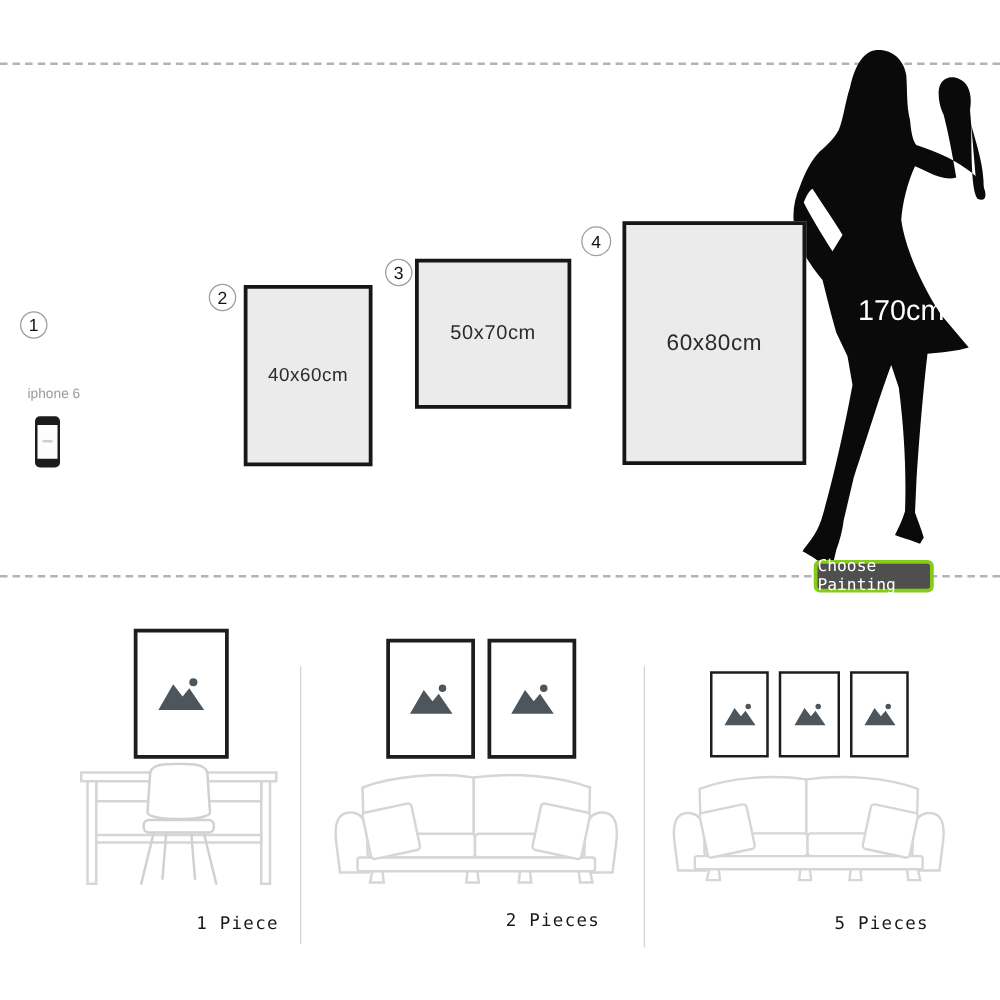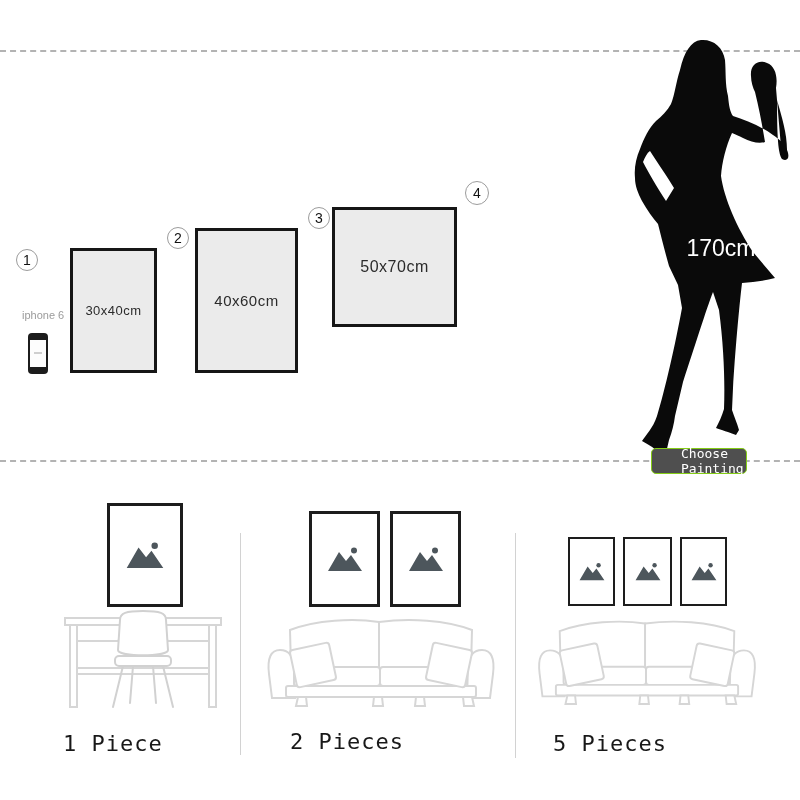--- a/index.html
+++ b/index.html
@@ -23,30 +23,30 @@
   .phone-body{position:absolute;width:20px;height:41px;background:#1c1c1c;border-radius:4px;z-index:2;}
   .phone-screen{position:absolute;left:2px;top:7px;width:16px;height:27px;background:#fdfdfd;}
   .phone-screen-line{position:absolute;left:4px;top:12px;width:8px;height:2px;background:#cfcfcf;}
 
   
   #woman-svg{position:absolute;left:629px;top:38px;z-index:2;}
   .height-text{fill:#ffffff;font-size:23px;font-family:"Liberation Sans",sans-serif;}
 
   
   .choose-btn{position:absolute;left:651px;top:448px;width:96px;height:26px;background:#4f4f4f;
-              border:1px solid #84cc16;border-radius:5px;color:#ffffff;font-size:13px;
+              border:3px solid #84cc16;border-radius:5px;color:#ffffff;font-size:13px;
               font-family:"DejaVu Sans Mono",monospace;display:flex;align-items:center;
-              justify-content:center;z-index:5;box-sizing:border-box;padding-left:29px;}
+              justify-content:center;z-index:5;box-sizing:border-box;}
 
   
   .scene-frame{position:absolute;background:#ffffff;border:3px solid #1d1d1d;z-index:3;
                display:flex;align-items:center;justify-content:center;box-sizing:border-box;}
   .scene-frame.thin{border-width:2px;}
   .divider{position:absolute;width:1px;background:#d2d2d2;z-index:1;}
-  .scene-label{position:absolute;text-align:left;color:#181818;font-size:22px;
+  .scene-label{position:absolute;text-align:right;color:#181818;font-size:14px;
                font-family:"DejaVu Sans Mono",monospace;letter-spacing:1px;z-index:2;}
   .furniture{position:absolute;z-index:1;}
 </style>
 </head>
 <body>
 
 <div id="canvas">
 
   <svg width="0" height="0" style="position:absolute" aria-hidden="true">
     <defs>
@@ -98,35 +98,35 @@
   </svg>
 
   <div class="phone-label" style="left:22px;top:309px">iphone 6</div>
   <div class="phone-body" style="left:28px;top:333px">
     <div class="phone-screen">
       <div class="phone-screen-line"></div>
     </div>
   </div>
 
   <div class="num-badge" style="left:16px;top:249px;width:20px;height:20px">1</div>
-  <div class="size-frame" style="left:70px;top:248px;width:87px;height:125px">
-    <span class="size-label" style="font-size:13px">30x40cm</span>
-  </div>
 
   <div class="num-badge" style="left:167px;top:227px;width:20px;height:20px">2</div>
   <div class="size-frame" style="left:195px;top:228px;width:103px;height:145px">
     <span class="size-label" style="font-size:15px">40x60cm</span>
   </div>
 
   <div class="num-badge" style="left:308px;top:207px;width:20px;height:20px">3</div>
   <div class="size-frame" style="left:332px;top:207px;width:125px;height:120px">
     <span class="size-label" style="font-size:16px">50x70cm</span>
   </div>
 
   <div class="num-badge" style="left:465px;top:181px;width:22px;height:22px">4</div>
+  <div class="size-frame" style="left:498px;top:177px;width:147px;height:195px">
+    <span class="size-label" style="font-size:18px">60x80cm</span>
+  </div>
 
   <div class="choose-btn">Choose Painting</div>
 
   <div class="scene-frame" style="left:107px;top:503px;width:76px;height:104px">
     <svg width="40" height="28" viewBox="0 0 36 26">
       <use href="#mtn"></use>
     </svg>
   </div>
   <svg class="furniture" style="left:62px;top:610px" width="162" height="102" viewBox="0 0 162 102">
     <g stroke="#d6d6d6" stroke-width="2" fill="#ffffff">

